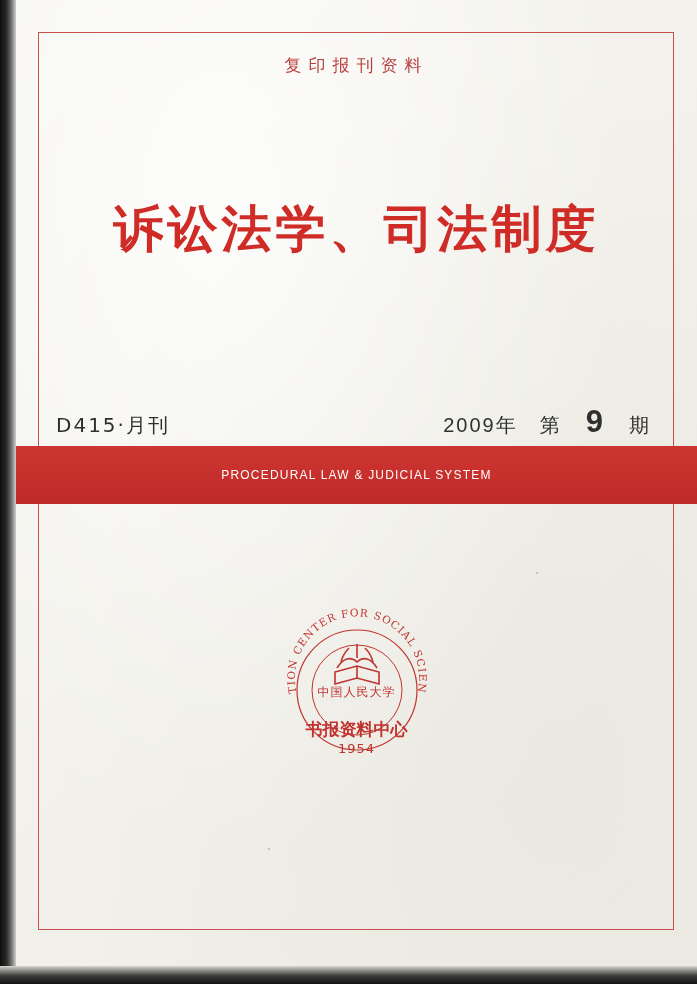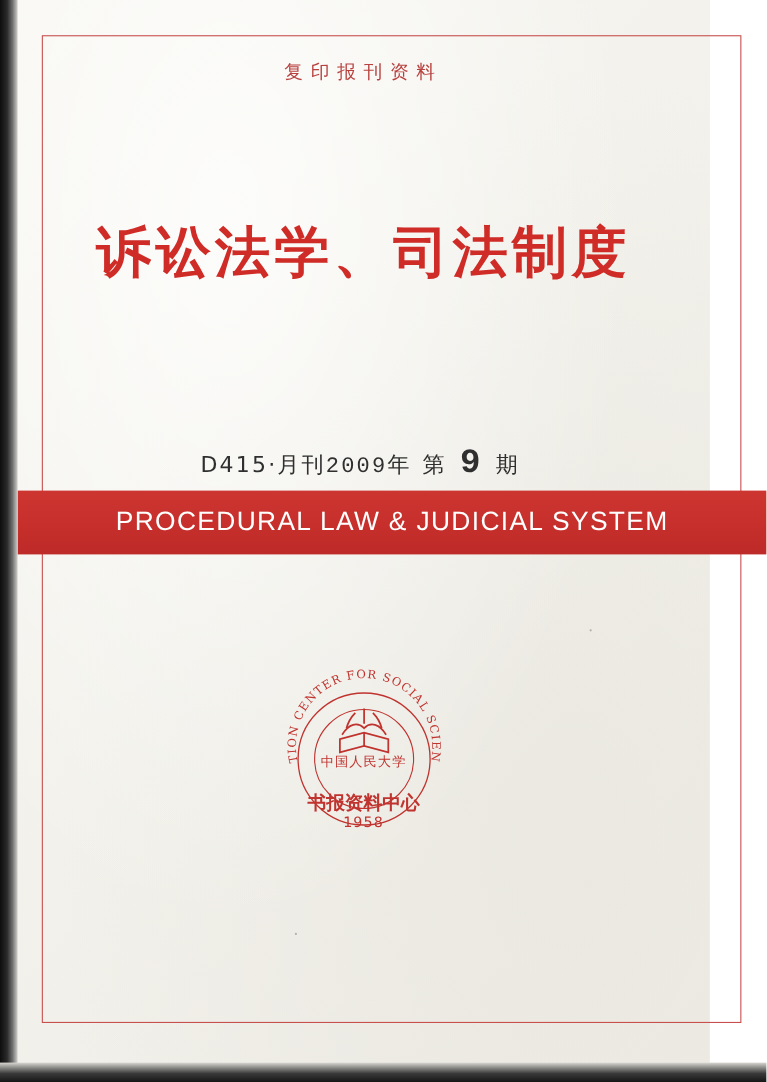--- a/index.html
+++ b/index.html
@@ -26,22 +26,22 @@
   }
   .scan-edge-bottom {
     position: absolute;
     left: 0; bottom: 0;
     width: 697px; height: 18px;
     background: linear-gradient(to top, #141414 0%, #3a3a3a 45%, #8d8d8a 75%, #d8d6d0 100%);
   }
   .cover {
     position: absolute;
     left: 16px; top: 0;
-    width: 629px; height: 966px;
-    background: #e5e5e5;
+    width: 681px; height: 966px;
+    background: #86efac;
   }
   
   .paper-tone {
     position: absolute;
     inset: 0;
     background:
       radial-gradient(ellipse at 30% 20%, rgba(255,255,255,0.75) 0%, rgba(255,255,255,0) 60%),
       radial-gradient(ellipse at 80% 80%, rgba(232,230,222,0.7) 0%, rgba(255,255,255,0) 65%),
       linear-gradient(135deg, #f7f6f1 0%, #f2f1eb 50%, #eeece5 100%);
     pointer-events: none;
@@ -75,38 +75,38 @@
     font-weight: 700;
     letter-spacing: 4px;
     white-space: nowrap;
   }
   .meta-row {
     position: absolute;
     left: 40px;
     right: 46px;
     top: 406px;
     display: flex;
-    justify-content: center;
+    justify-content: space-between;
     align-items: baseline;
     color: #3b3b3b;
   }
   .meta-left {
     font-family: "DejaVu Sans", sans-serif;
     font-size: 20px;
     letter-spacing: 2px;
     color: #2f2f2f;
   }
   .meta-right {
-    font-family: Liberation Mono, monospace;
+    font-family: Liberation Sans, sans-serif;
     font-size: 20px;
     letter-spacing: 2px;
     color: #2f2f2f;
     display: flex;
     align-items: baseline;
-    gap: 10px;
+    gap: 22px;
   }
   .issue-number {
     font-size: 31px;
     font-weight: 700;
     line-height: 1;
     padding: 0 2px;
   }
   .red-band {
     position: absolute;
     left: 0;
@@ -115,21 +115,21 @@
     height: 58px;
     background: #c9302c;
     background: linear-gradient(to bottom, #cd3531 0%, #c62f2b 55%, #bd2a28 100%);
     display: flex;
     align-items: center;
     justify-content: center;
   }
   .band-text {
     color: #ffffff;
     font-family: "Liberation Sans", sans-serif;
-    font-size: 24px;
+    font-size: 12px;
     letter-spacing: 1.2px;
     font-weight: 400;
     white-space: nowrap;
   }
   
   .emblem {
     position: absolute;
     left: 50%;
     top: 606px;
     transform: translateX(-50%);
@@ -222,21 +222,21 @@
           <path d="M60,62 C66,52 74,50 80,56 C86,50 94,52 100,62"></path>
           <path d="M58,66 L80,60 L102,66 L102,78 L80,72 L58,78 Z"></path>
           <path d="M80,60 L80,72"></path>
           <path d="M64,56 C66,48 70,44 72,42"></path>
           <path d="M80,52 C80,44 80,40 80,38"></path>
           <path d="M96,56 C94,48 90,44 88,42"></path>
         </g>
       </svg>
       <div class="emblem-cn-top">中国人民大学</div>
       <div class="emblem-cn-main">书报资料中心</div>
-      <div class="emblem-year">1958</div>
+      <div class="emblem-year">1954</div>
     </div>
 
     <div class="speck" style="left:520px; top:572px;"></div>
     <div class="speck" style="left:252px; top:848px;"></div>
   </div>
 
   <div class="scan-edge-left"></div>
   <div class="scan-edge-bottom"></div>
 </div>
 

